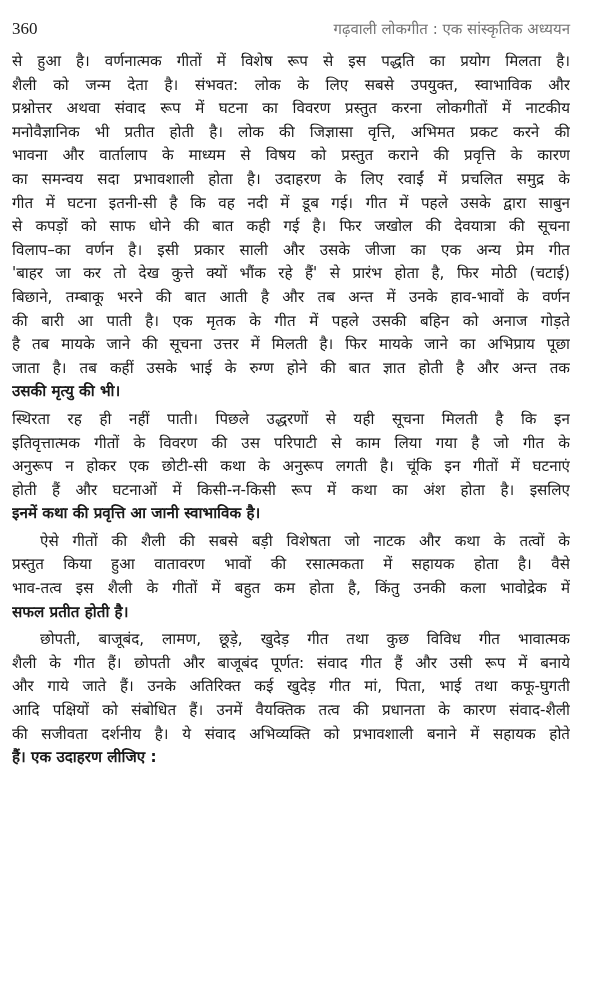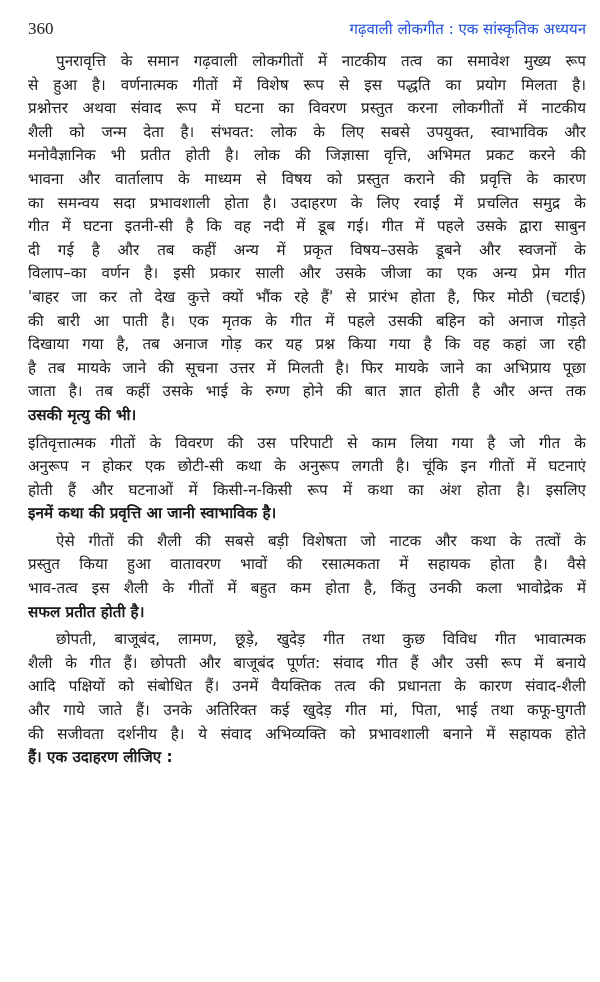--- a/index.html
+++ b/index.html
@@ -10,39 +10,39 @@
     body {
       width: 600px;
       height: 982px;
       overflow: hidden;
       position: relative;
       font-family: "DejaVu Sans", "Liberation Sans", sans-serif;
       color: #1a1a1a;
     }
     .page {
       position: absolute;
-      left: 28px;
+      left: 12px;
       top: 18px;
       width: 558px;
     }
     .running-head {
       display: flex;
       justify-content: space-between;
       align-items: baseline;
       height: 30px;
       margin-bottom: 2px;
     }
     .page-number {
       font-family: "Liberation Serif", "DejaVu Serif", serif;
       font-size: 17px;
       color: #1a1a1a;
     }
     .book-title {
       font-size: 15px;
-      color: #1d4ed8;
+      color: #737373;
     }
     .para {
       margin: 0 0 4px 0;
     }
     .line {
       display: block;
       font-size: 15.2px;
       line-height: 23.6px;
       height: 23.6px;
       white-space: nowrap;
@@ -62,54 +62,54 @@
 <body>
 
 <div class="page">
 
   <div class="running-head">
     <span class="page-number">360</span>
     <span class="book-title">गढ़वाली लोकगीत : एक सांस्कृतिक अध्ययन</span>
   </div>
 
   <div class="para">
-    <span class="line indent">पुनरावृत्ति के समान गढ़वाली लोकगीतों में नाटकीय तत्व का समावेश मुख्य रूप</span>
     <span class="line">से हुआ है। वर्णनात्मक गीतों में विशेष रूप से इस पद्धति का प्रयोग मिलता है।</span>
+    <span class="line">शैली को जन्म देता है। संभवत: लोक के लिए सबसे उपयुक्त, स्वाभाविक और</span>
     <span class="line">प्रश्नोत्तर अथवा संवाद रूप में घटना का विवरण प्रस्तुत करना लोकगीतों में नाटकीय</span>
-    <span class="line">शैली को जन्म देता है। संभवत: लोक के लिए सबसे उपयुक्त, स्वाभाविक और</span>
     <span class="line">मनोवैज्ञानिक भी प्रतीत होती है। लोक की जिज्ञासा वृत्ति, अभिमत प्रकट करने की</span>
     <span class="line">भावना और वार्तालाप के माध्यम से विषय को प्रस्तुत कराने की प्रवृत्ति के कारण</span>
     <span class="line">का समन्वय सदा प्रभावशाली होता है। उदाहरण के लिए रवाईं में प्रचलित समुद्र के</span>
     <span class="line">गीत में घटना इतनी-सी है कि वह नदी में डूब गई। गीत में पहले उसके द्वारा साबुन</span>
-    <span class="line">दी गई है और तब कहीं अन्य में प्रकृत विषय–उसके डूबने और स्वजनों के</span>
+    <span class="line">से कपड़ों को साफ धोने की बात कही गई है। फिर जखोल की देवयात्रा की सूचना</span>
     <span class="line">विलाप–का वर्णन है। इसी प्रकार साली और उसके जीजा का एक अन्य प्रेम गीत</span>
     <span class="line">'बाहर जा कर तो देख कुत्ते क्यों भौंक रहे हैं' से प्रारंभ होता है, फिर मोठी (चटाई)</span>
+    <span class="line">बिछाने, तम्बाकू भरने की बात आती है और तब अन्त में उनके हाव-भावों के वर्णन</span>
     <span class="line">की बारी आ पाती है। एक मृतक के गीत में पहले उसकी बहिन को अनाज गोड़ते</span>
-    <span class="line">दिखाया गया है, तब अनाज गोड़ कर यह प्रश्न किया गया है कि वह कहां जा रही</span>
     <span class="line">है तब मायके जाने की सूचना उत्तर में मिलती है। फिर मायके जाने का अभिप्राय पूछा</span>
     <span class="line">जाता है। तब कहीं उसके भाई के रुग्ण होने की बात ज्ञात होती है और अन्त तक</span>
     <span class="line last">उसकी मृत्यु की भी।</span>
   </div>
 
   <div class="para">
+    <span class="line">स्थिरता रह ही नहीं पाती। पिछले उद्धरणों से यही सूचना मिलती है कि इन</span>
     <span class="line">इतिवृत्तात्मक गीतों के विवरण की उस परिपाटी से काम लिया गया है जो गीत के</span>
     <span class="line">अनुरूप न होकर एक छोटी-सी कथा के अनुरूप लगती है। चूंकि इन गीतों में घटनाएं</span>
     <span class="line">होती हैं और घटनाओं में किसी-न-किसी रूप में कथा का अंश होता है। इसलिए</span>
     <span class="line last">इनमें कथा की प्रवृत्ति आ जानी स्वाभाविक है।</span>
   </div>
 
   <div class="para">
     <span class="line indent">ऐसे गीतों की शैली की सबसे बड़ी विशेषता जो नाटक और कथा के तत्वों के</span>
     <span class="line">प्रस्तुत किया हुआ वातावरण भावों की रसात्मकता में सहायक होता है। वैसे</span>
     <span class="line">भाव-तत्व इस शैली के गीतों में बहुत कम होता है, किंतु उनकी कला भावोद्रेक में</span>
     <span class="line last">सफल प्रतीत होती है।</span>
   </div>
 
   <div class="para">
     <span class="line indent">छोपती, बाजूबंद, लामण, छूड़े, खुदेड़ गीत तथा कुछ विविध गीत भावात्मक</span>
     <span class="line">शैली के गीत हैं। छोपती और बाजूबंद पूर्णत: संवाद गीत हैं और उसी रूप में बनाये</span>
+    <span class="line">और गाये जाते हैं। उनके अतिरिक्त कई खुदेड़ गीत मां, पिता, भाई तथा कफू-घुगती</span>
     <span class="line">आदि पक्षियों को संबोधित हैं। उनमें वैयक्तिक तत्व की प्रधानता के कारण संवाद-शैली</span>
-    <span class="line">और गाये जाते हैं। उनके अतिरिक्त कई खुदेड़ गीत मां, पिता, भाई तथा कफू-घुगती</span>
     <span class="line">की सजीवता दर्शनीय है। ये संवाद अभिव्यक्ति को प्रभावशाली बनाने में सहायक होते</span>
     <span class="line last">हैं। एक उदाहरण लीजिए :</span>
   </div>
 
 </div>
 
 </body></html>

